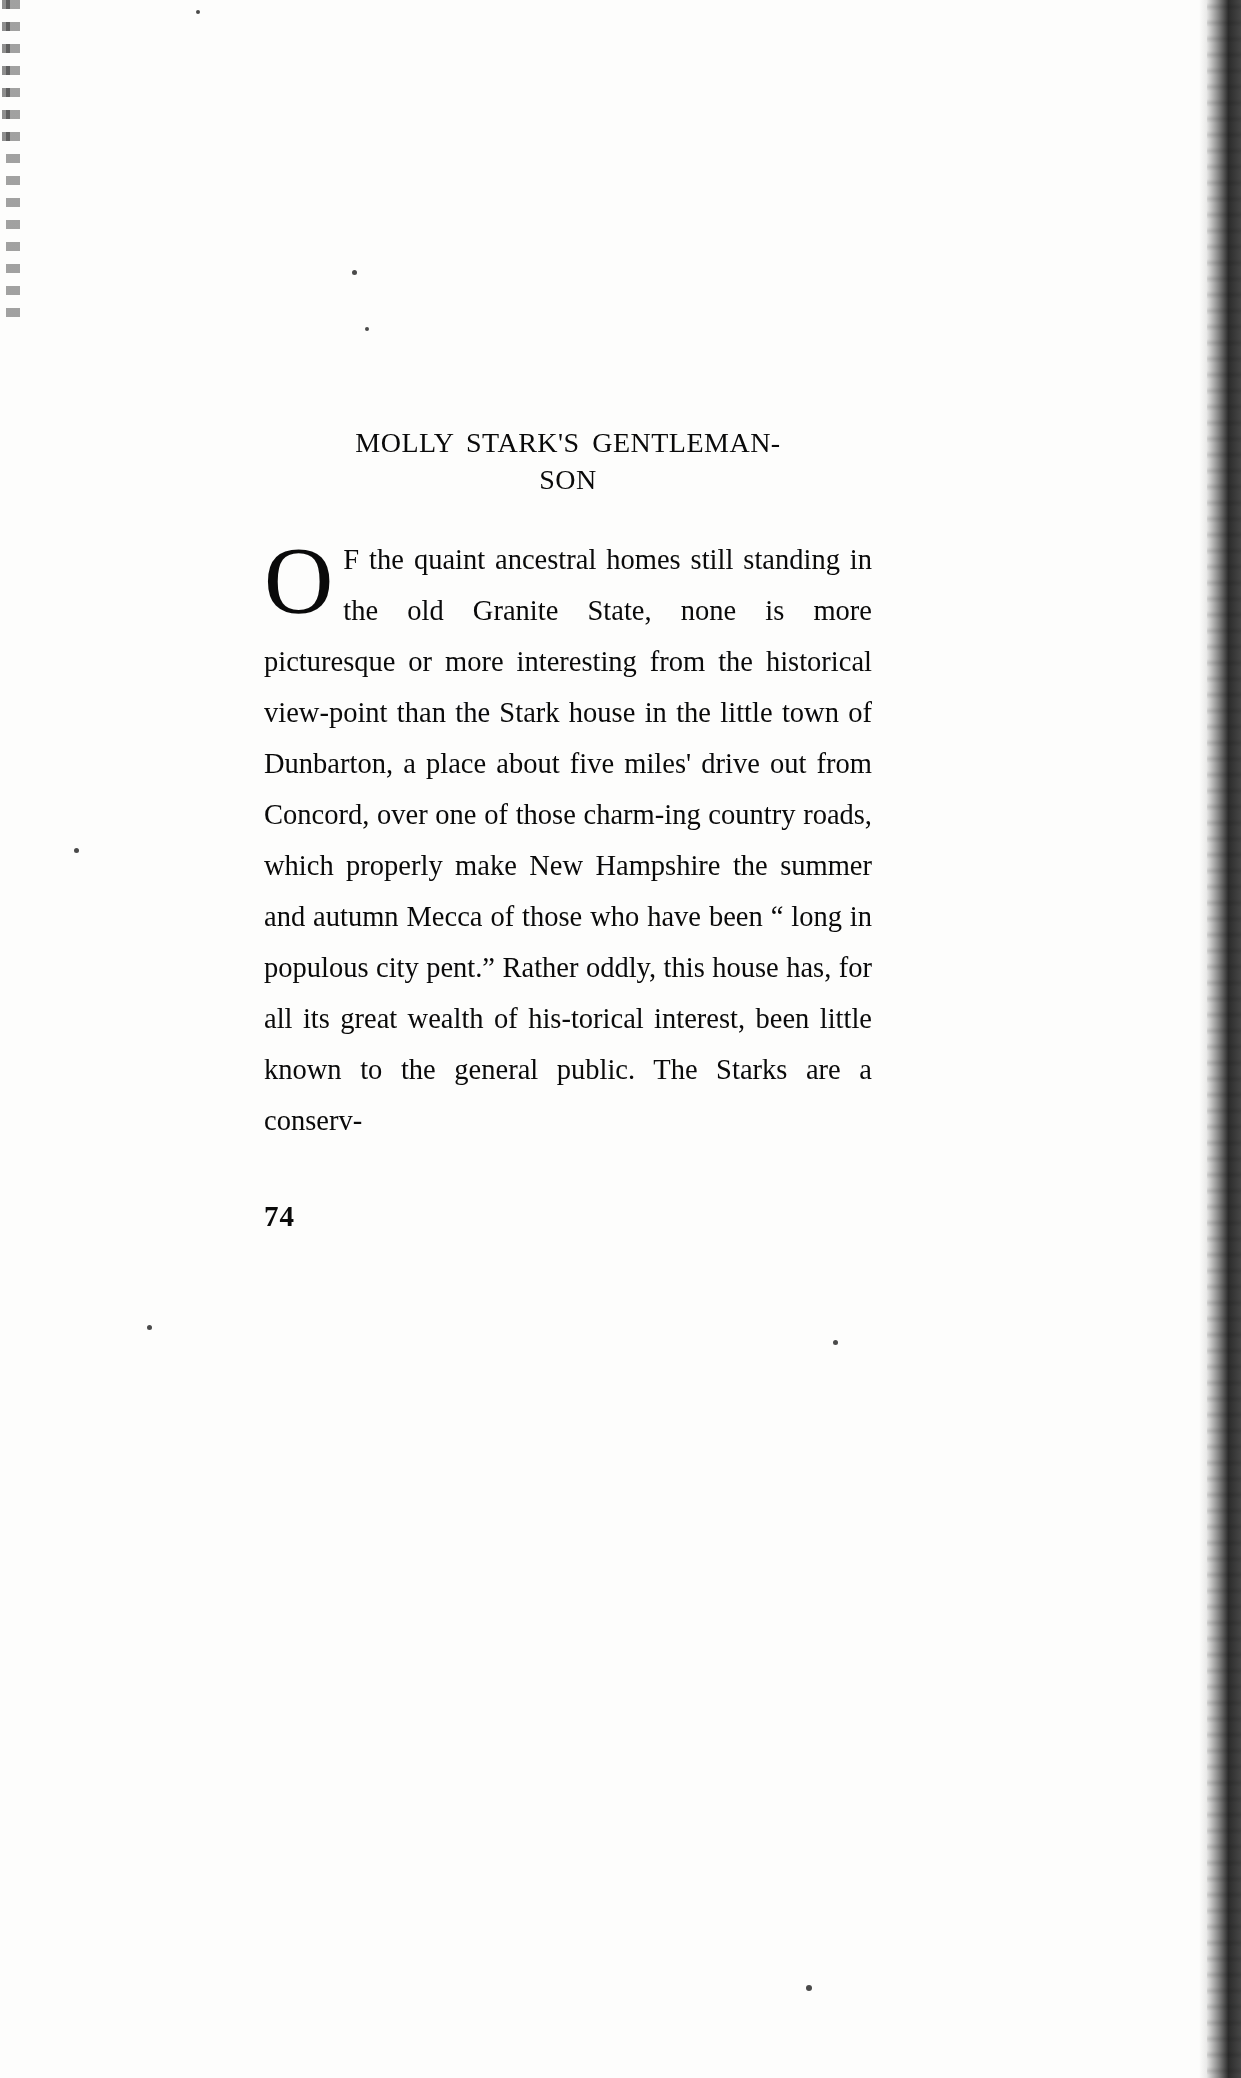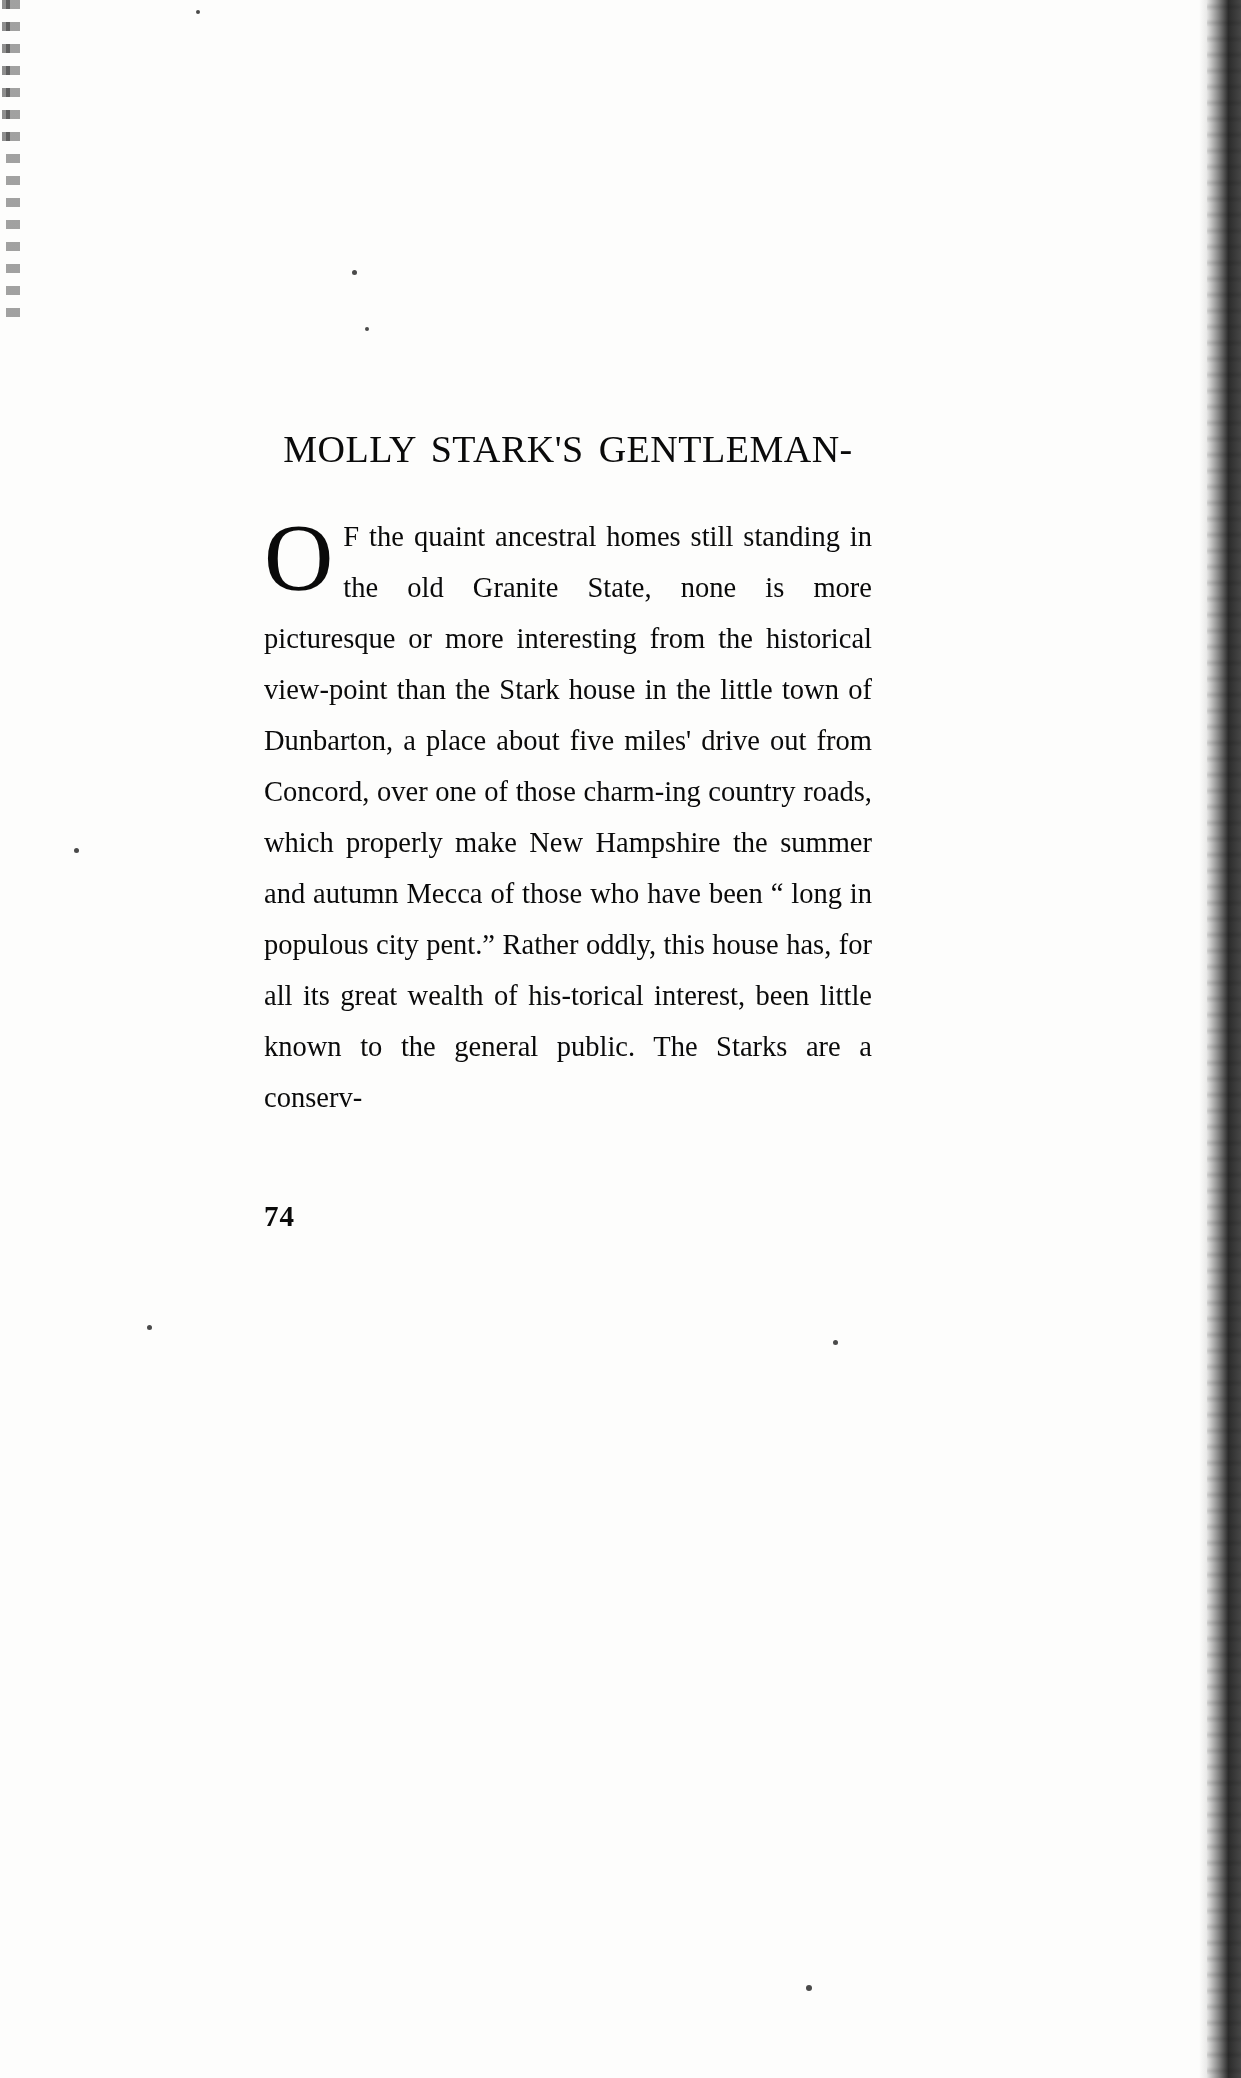--- a/index.html
+++ b/index.html
@@ -86,21 +86,21 @@
   
   .text-column {
     position: absolute;
     left: 264px;
     top: 424px;
     width: 608px;
   }
 
   .heading {
     text-align: center;
-    font-size: 38px;
+    font-size: 28px;
     letter-spacing: 0.5px;
     line-height: 1.33;
     font-weight: normal;
     margin: 0 0 36px 0;
     word-spacing: 5px;
   }
   .heading .line2 {
     display: block;
     word-spacing: normal;
   }
@@ -149,20 +149,21 @@
   <span class="speck" style="left:74px; top:848px; width:5px; height:5px;"></span>
   <span class="speck" style="left:147px; top:1325px; width:5px; height:5px;"></span>
   <span class="speck" style="left:833px; top:1340px; width:5px; height:5px;"></span>
   <span class="speck" style="left:806px; top:1985px; width:6px; height:6px;"></span>
   <span class="speck" style="left:196px; top:10px; width:4px; height:4px;"></span>
 
   <div class="text-column">
 
     <h1 class="heading">
       <span>MOLLY  STARK'S  GENTLEMAN-</span>
+      <span class="line2">SON</span>
     </h1>
 
     <p class="body-text">
       <span class="dropcap">O</span><span>F  the  quaint  ancestral  homes  still standing  in  the  old  Granite  State, none  is  more  picturesque  or  more interesting  from  the  historical  view-point than  the  Stark  house  in  the  little  town  of Dunbarton,  a  place  about  five  miles'  drive out from Concord, over one of those charm-ing  country  roads,  which  properly  make New  Hampshire  the  summer  and  autumn Mecca  of  those  who  have  been  “ long  in populous  city  pent.”    Rather  oddly,  this house  has,  for  all  its  great  wealth  of  his-torical  interest,  been  little  known  to  the general  public.    The  Starks  are  a  conserv-</span>
     </p>
 
   </div>
 
   <div class="page-number">74</div>
 

